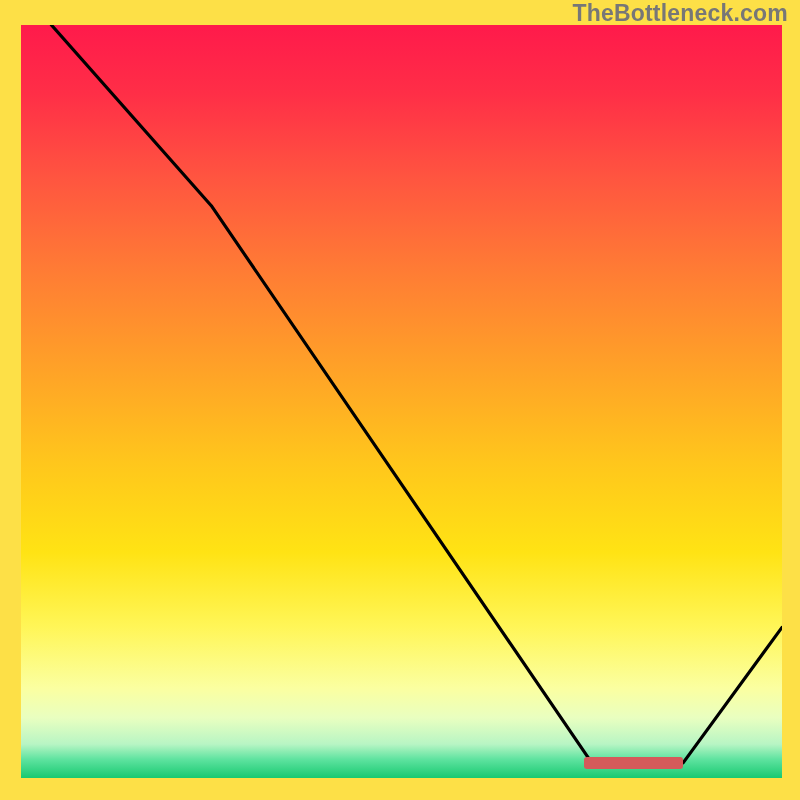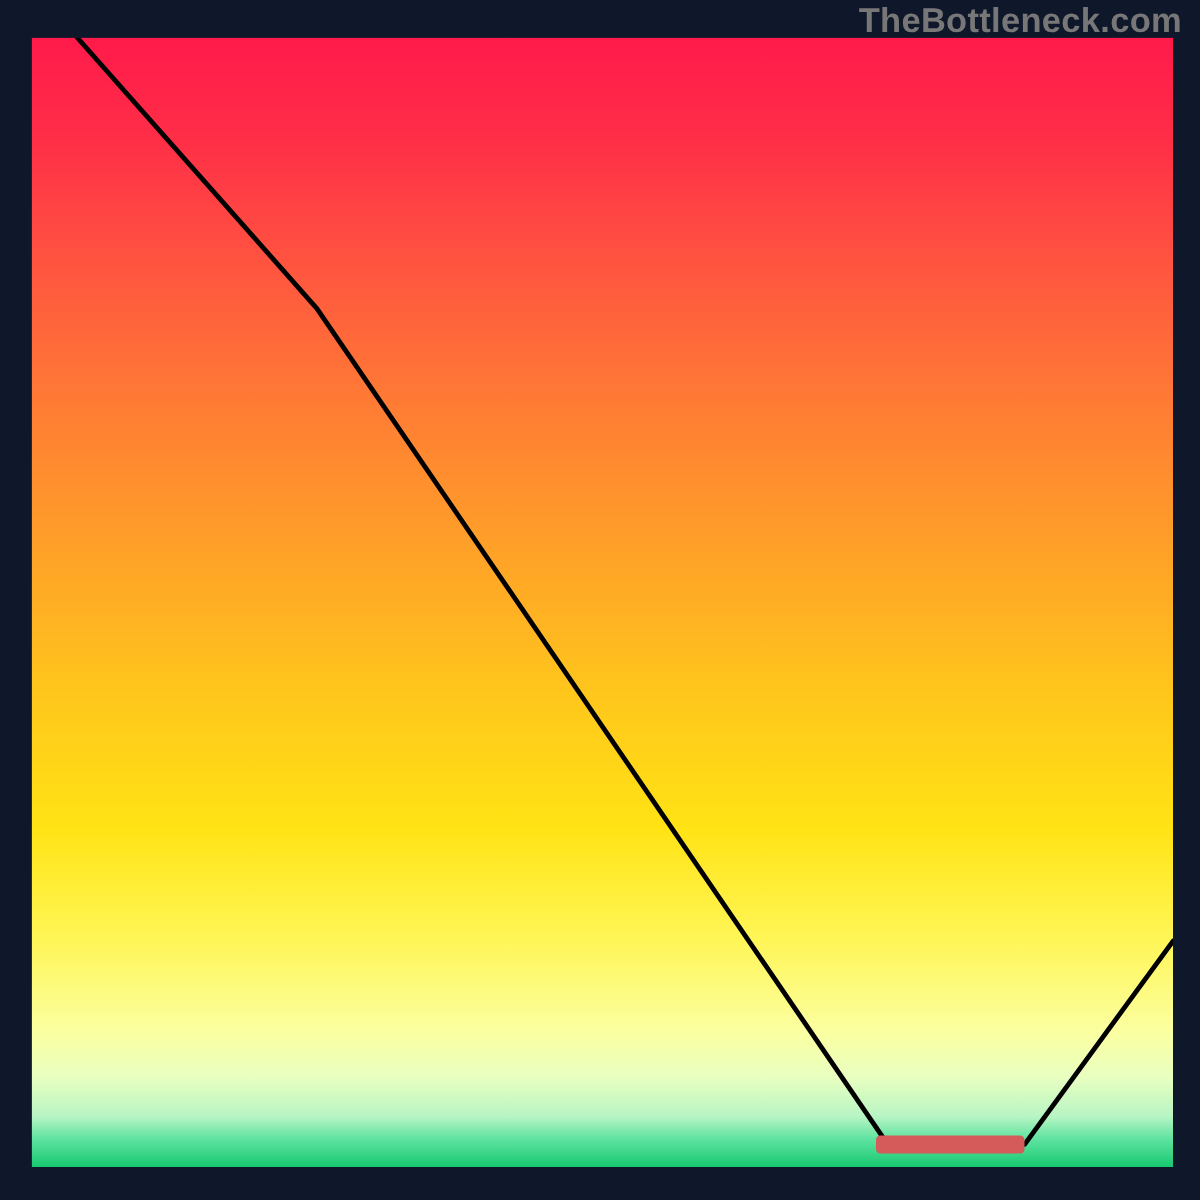--- a/index.html
+++ b/index.html
@@ -8,21 +8,21 @@
     width: 800px;
     height: 800px;
     background: #ffffff;
     overflow: hidden;
     font-family: Arial, Helvetica, sans-serif;
   }
   .container {
     position: relative;
     width: 800px;
     height: 800px;
-    background: #0f172a;
+    background: #fde047;
   }
   .watermark {
     position: absolute;
     top: 0px;
     right: 12px;
     font-size: 23px;
     font-weight: 600;
     color: #777;
     letter-spacing: 0.2px;
     z-index: 10;

